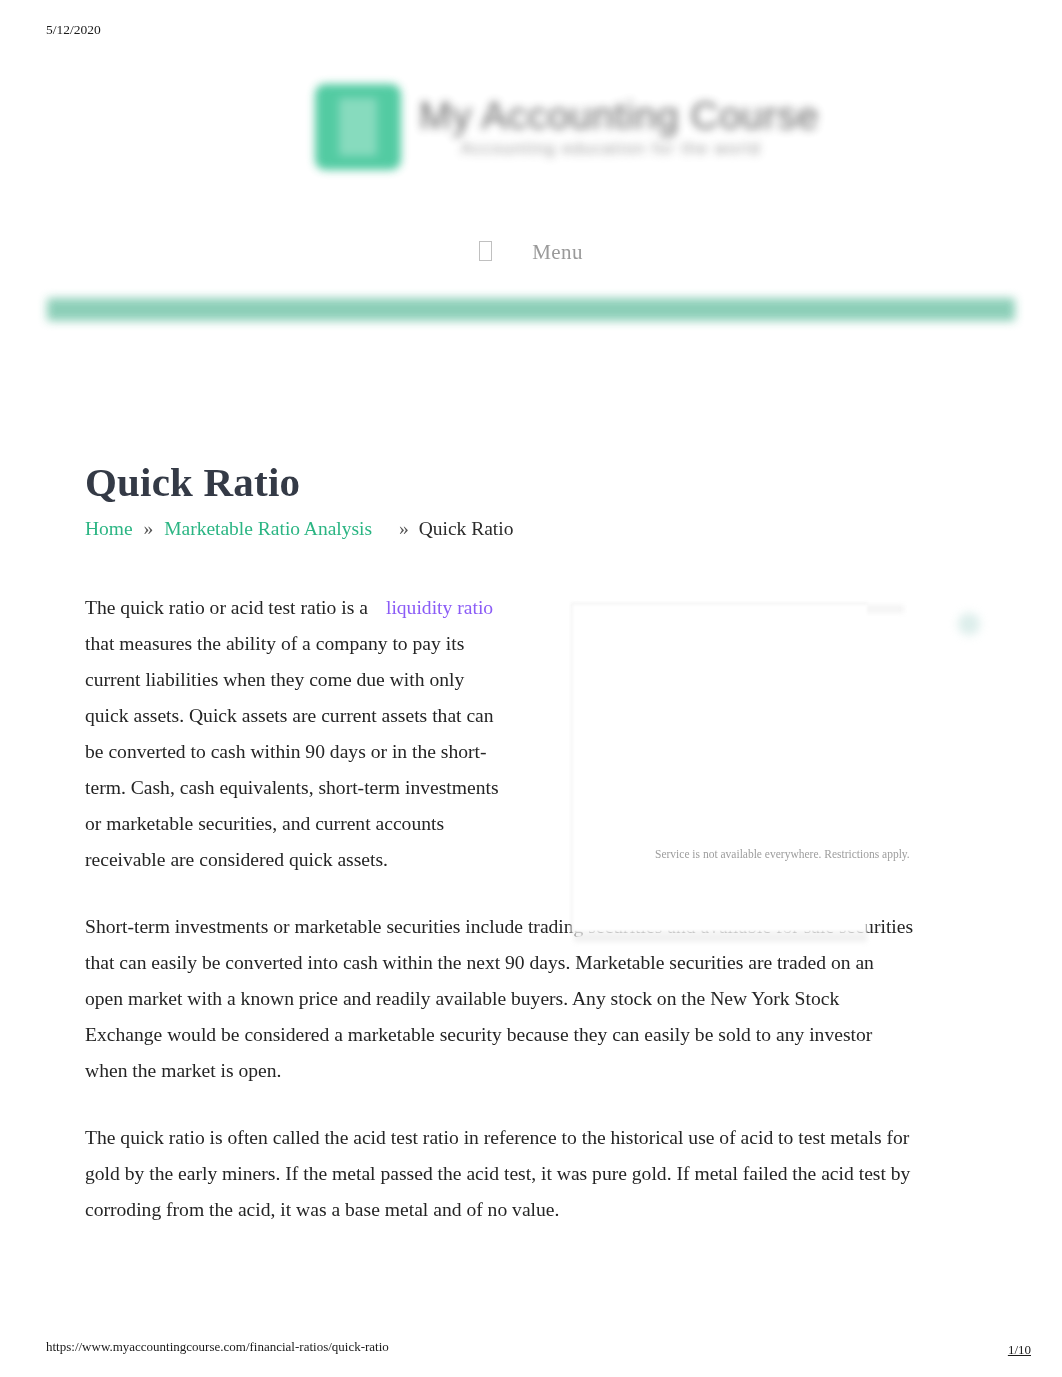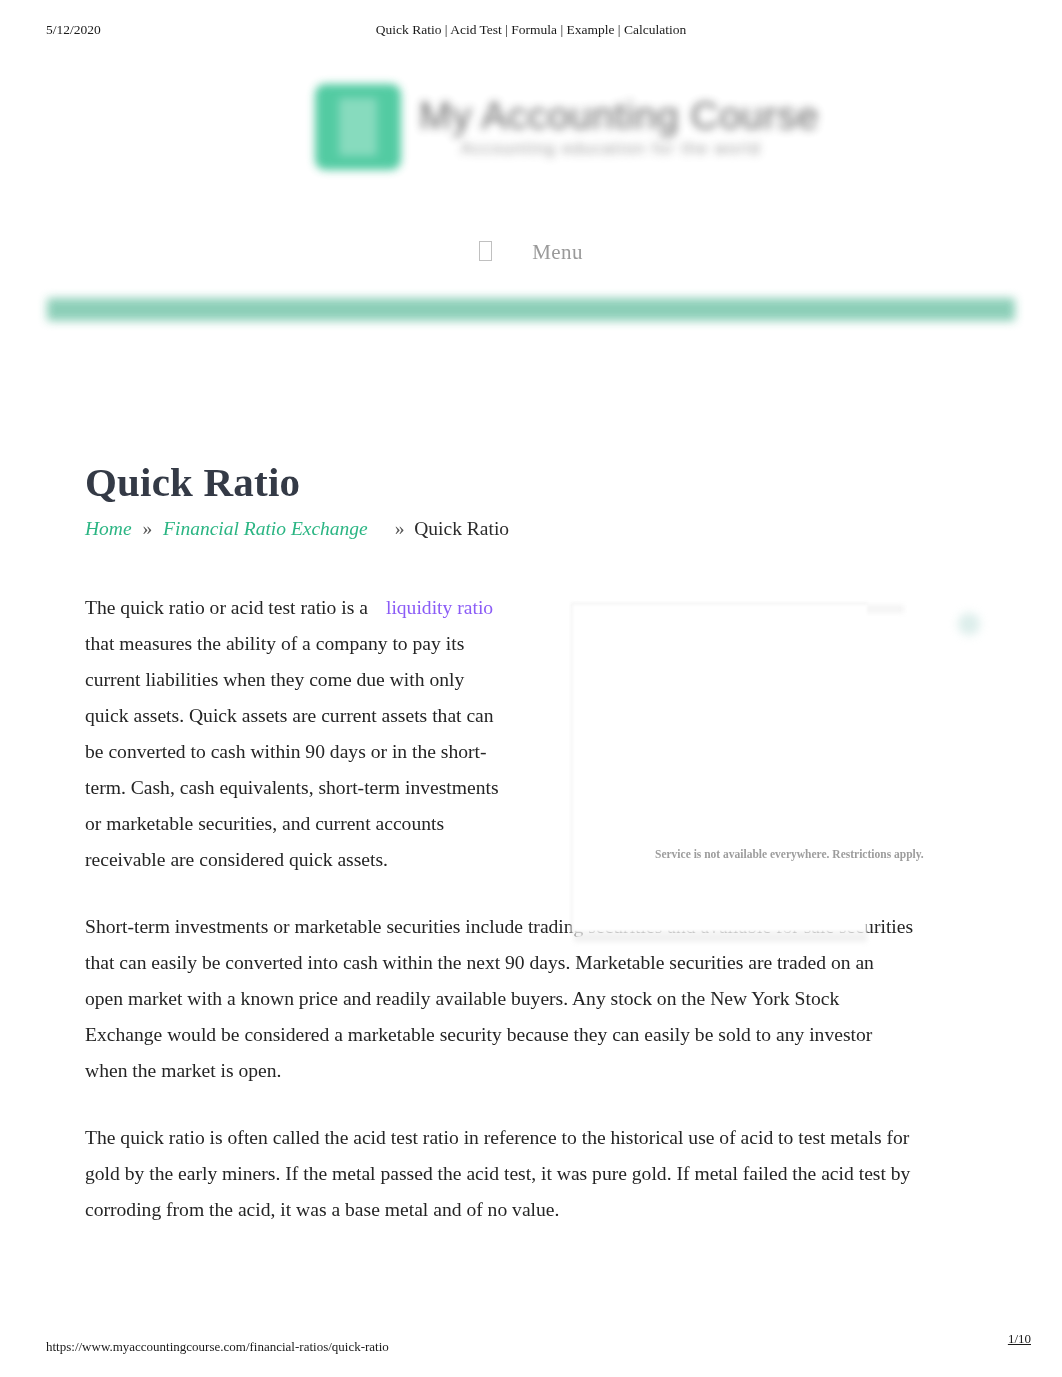--- a/index.html
+++ b/index.html
@@ -154,21 +154,20 @@
     position: absolute;
     top: 518px;
     left: 85px;
     font-size: 19.5px;
     color: #2b2b2b;
     white-space: nowrap;
   }
   .breadcrumb a {
     color: #2bb583;
     text-decoration: none;
-    font-style: italic;
   }
   .breadcrumb .bc-sep {
     color: #555;
     margin: 0 6px;
   }
   .breadcrumb .bc-sep2 {
     color: #555;
     margin-left: 22px;
     margin-right: 5px;
   }
@@ -214,21 +213,20 @@
     width: 18px;
   }
 
   
   .ad-box {
     position: absolute;
     top: 603px;
     left: 571px;
     width: 398px;
     height: 345px;
-    font-weight: bold;
   }
   .ad-frame {
     position: absolute;
     left: 0;
     top: 0;
     width: 296px;
     height: 330px;
     border: 1px solid #e9e9e9;
     border-right: none;
     box-sizing: border-box;
@@ -288,31 +286,30 @@
   .print-footer .url {
     position: absolute;
     left: 46px;
     top: 0;
     white-space: nowrap;
     margin-top: 8px;
   }
   .print-footer .pageno {
     position: absolute;
     right: 31px;
-    top: 0;
+    top: 11px;
     white-space: nowrap;
     text-decoration: underline;
   }
 </style>
 </head>
 <body>
 
 <div class="print-header">
   <span class="date">5/12/2020</span>
-  <span class="doc-title">Quick Ratio | Acid Test | Formula | Example | Calculation</span>
 </div>
 
 <div class="logo-block">
   <div class="logo-mark"></div>
   <div class="logo-text">My Accounting Course</div>
   <div class="logo-tagline">Accounting education for the world</div>
 </div>
 
 <div class="menu-row">
   <span class="menu-icon"></span>
@@ -320,21 +317,21 @@
 </div>
 
 <div class="green-bar"></div>
 
 <h1 class="page-title">Quick Ratio</h1>
 
 <nav class="breadcrumb">
   <span class="bc-haze"></span>
   <a href="#">Home</a>
   <span class="bc-sep">»</span>
-  <a href="#">Financial Ratio Exchange</a>
+  <a href="#">Marketable Ratio Analysis</a>
   <span class="bc-sep2">»</span>
   <span class="bc-current">Quick Ratio</span>
 </nav>
 
 <div class="article">
   <p class="p-narrow">
     <span>The quick ratio or acid test ratio is a</span><span class="lead-gap"></span><a href="#">liquidity ratio</a><span> that measures the ability of a company to pay its current liabilities when they come due with only quick assets. Quick assets are current assets that can be converted to cash within 90 days or in the short-term. Cash, cash equivalents, short-term investments or marketable securities, and current accounts receivable are considered quick assets.</span>
   </p>
   <p class="p-mixed">Short-term investments or marketable securities include trading securities and available for sale securities that can easily be converted into cash within the next 90 days. Marketable securities are traded on an open market with a known price and readily available buyers. Any stock on the New York Stock Exchange would be considered a marketable security because they can easily be sold to any investor when the market is open.</p>
   <p class="p-mixed">The quick ratio is often called the acid test ratio in reference to the historical use of acid to test metals for gold by the early miners. If the metal passed the acid test, it was pure gold. If metal failed the acid test by corroding from the acid, it was a base metal and of no value.</p>

